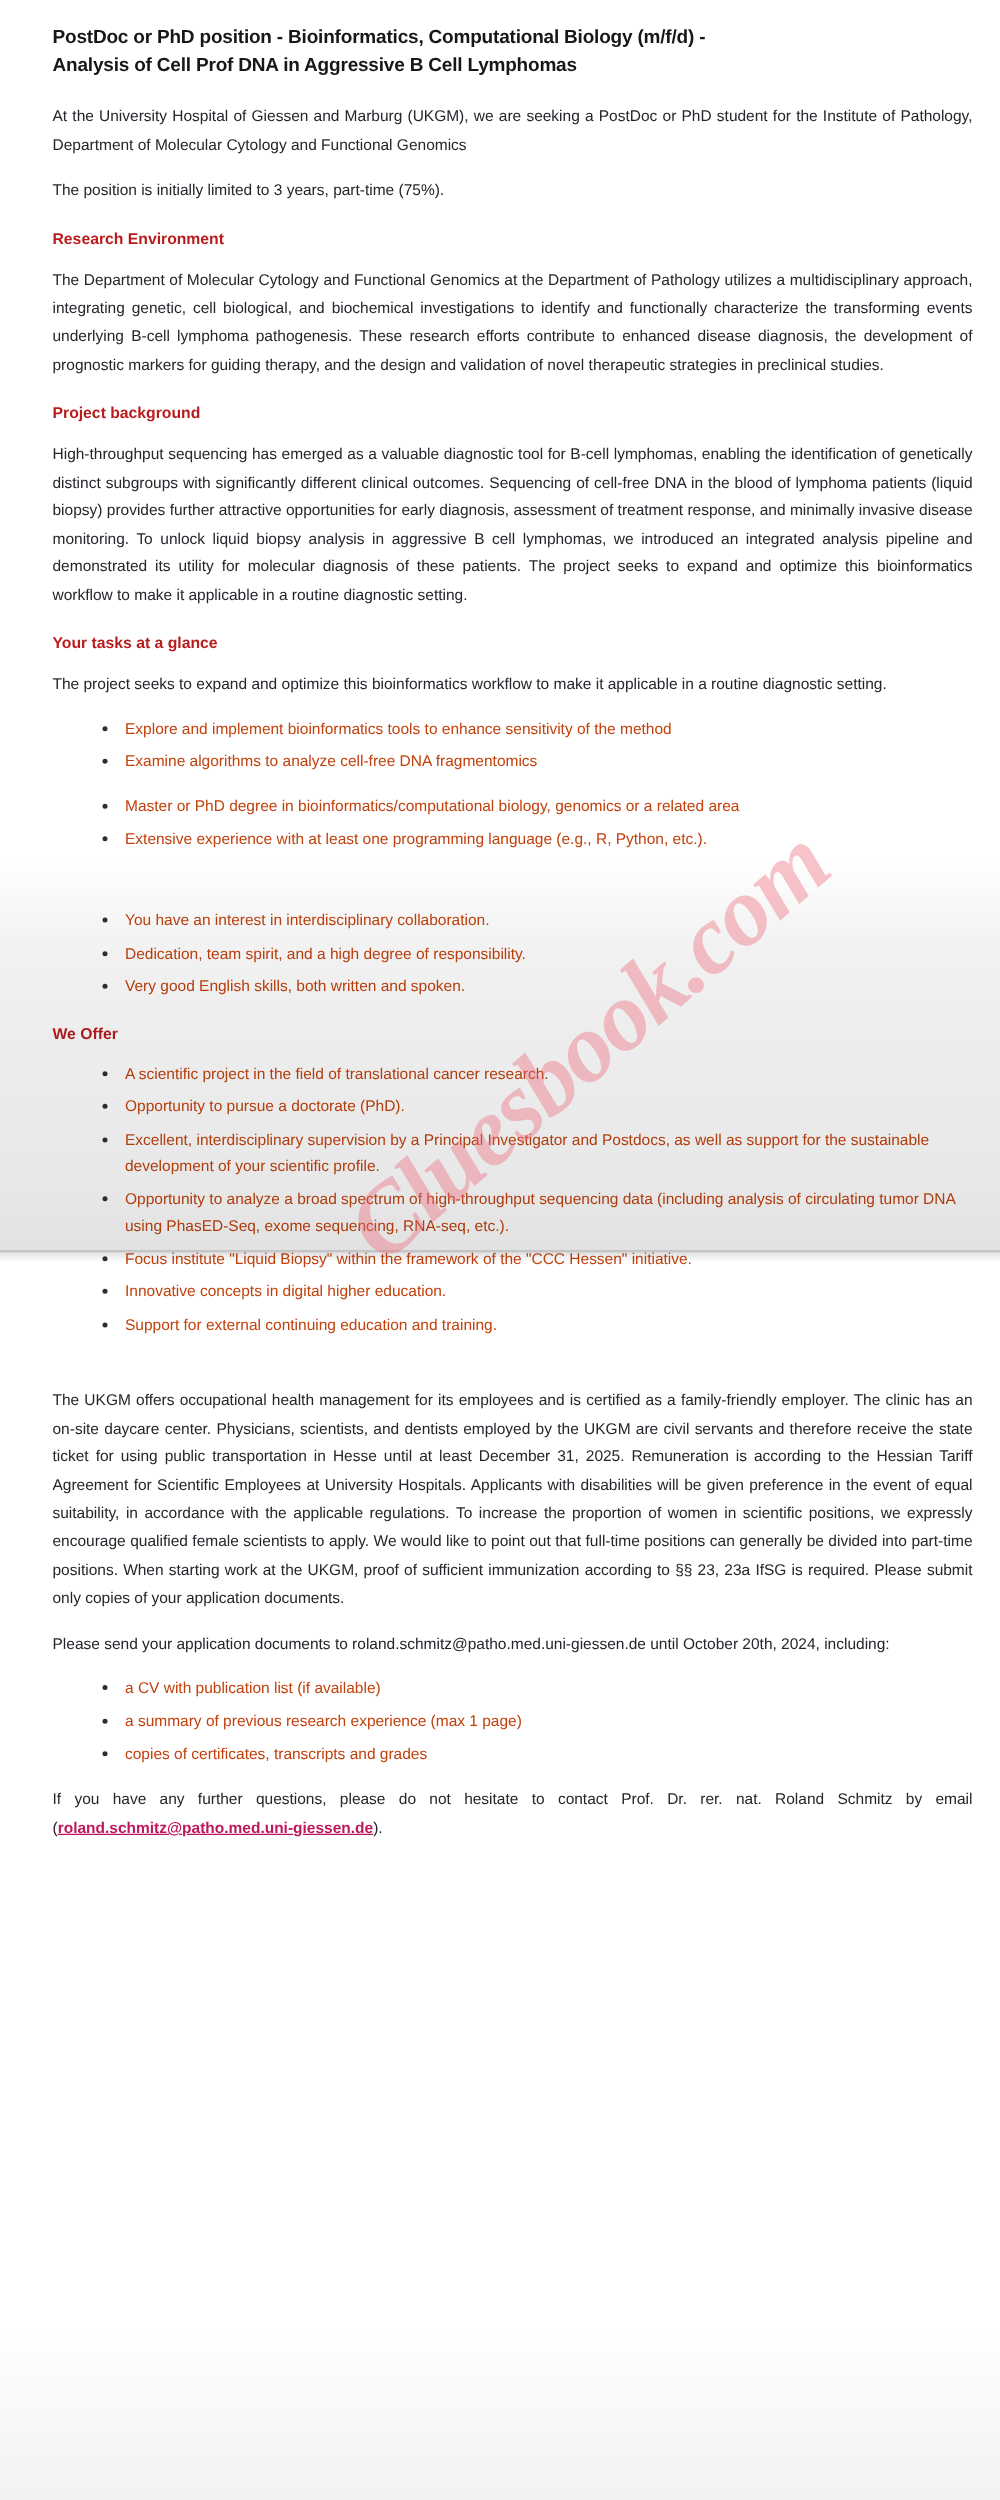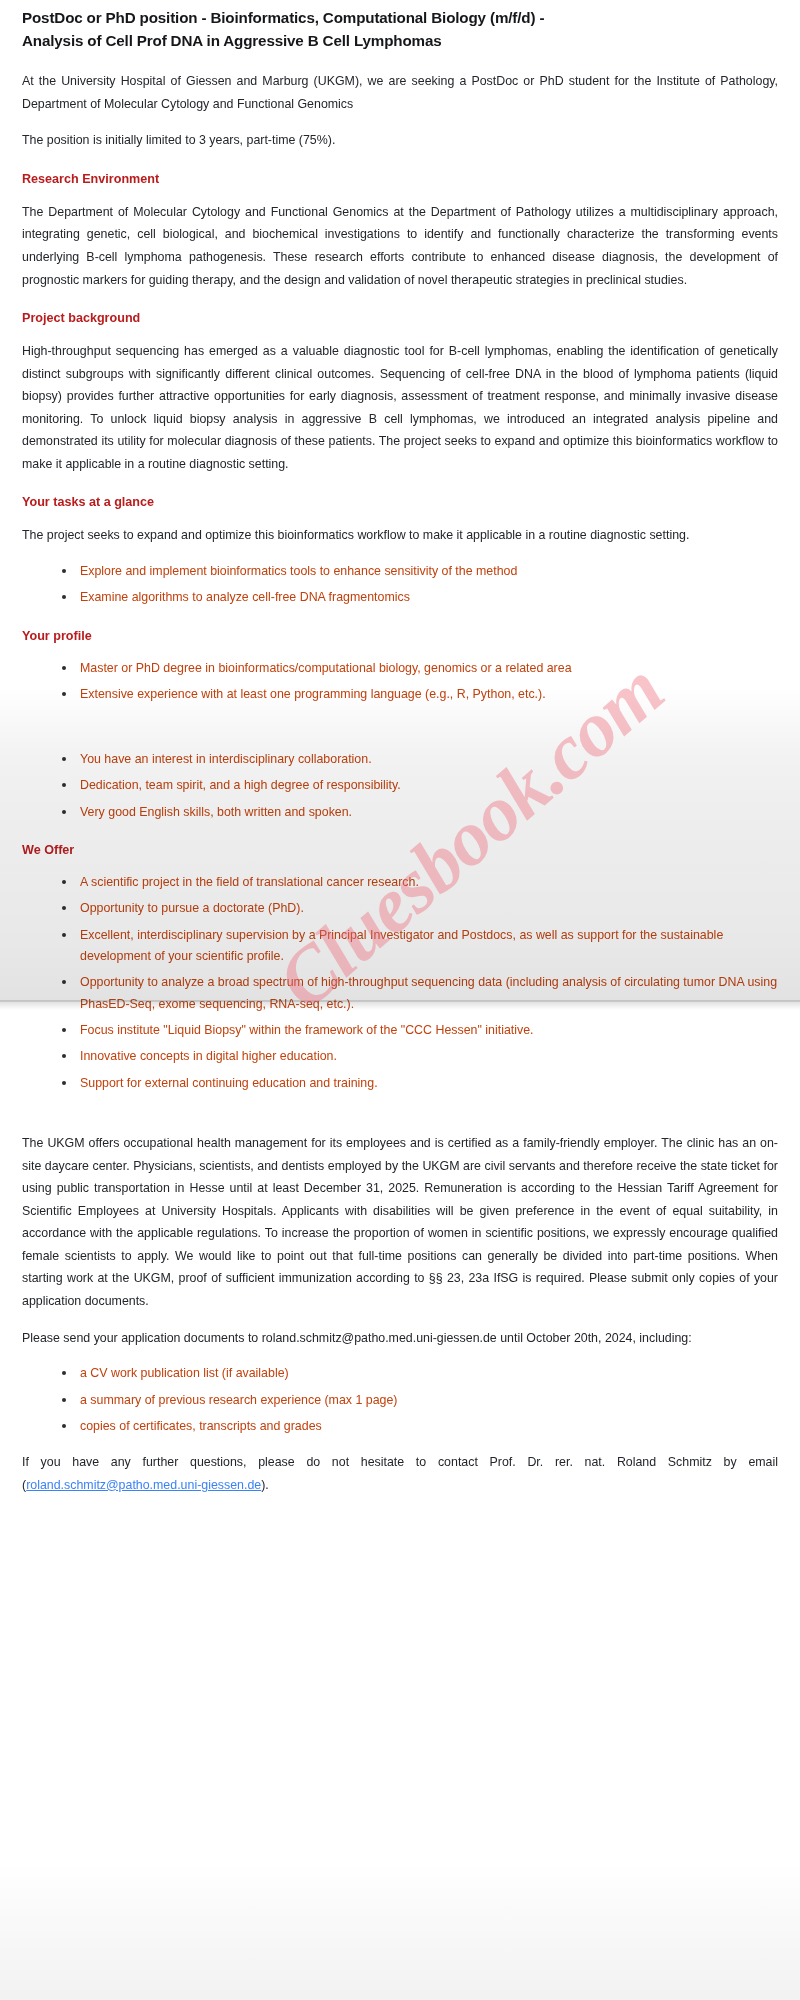--- a/index.html
+++ b/index.html
@@ -63,21 +63,22 @@
     font-style: italic;
     color: rgba(237, 104, 120, 0.40);
     letter-spacing: -1px;
     white-space: nowrap;
     line-height: 330px;
     text-align: center;
   }
   #content {
     position: relative;
     z-index: 2;
-    padding: 6px 22px 0 22px;
+    padding: 18px 22px 0 22px;
+    margin-left: 20px;
   }
   h1.doc-title {
     font-size: 15.2px;
     font-weight: bold;
     line-height: 1.52;
     margin: 0 0 18px 0;
     letter-spacing: -0.15px;
     color: #15171a;
   }
   h2.section-head {
@@ -113,22 +114,23 @@
     position: absolute;
     left: 0;
     top: 8px;
     width: 4px;
     height: 4px;
     border-radius: 50%;
     background: #2a2d32;
   }
   .gap-lg { height: 24px; }
   a.email-link {
-    color: #3b82f6;
+    color: #be185d;
     text-decoration: underline;
+    font-weight: bold;
   }
 </style>
 </head>
 <body>
 
 <div id="page">
 
   <div class="shade-band band-a"></div>
   <div class="shade-band band-b"></div>
   <div class="shade-band band-seam"></div>
@@ -153,21 +155,20 @@
     <h2 class="section-head">Project background</h2>
     <p class="para">High-throughput sequencing has emerged as a valuable diagnostic tool for B-cell lymphomas, enabling the identification of genetically distinct subgroups with significantly different clinical outcomes. Sequencing of cell-free DNA in the blood of lymphoma patients (liquid biopsy) provides further attractive opportunities for early diagnosis, assessment of treatment response, and minimally invasive disease monitoring. To unlock liquid biopsy analysis in aggressive B cell lymphomas, we introduced an integrated analysis pipeline and demonstrated its utility for molecular diagnosis of these patients. The project seeks to expand and optimize this bioinformatics workflow to make it applicable in a routine diagnostic setting.</p>
 
     <h2 class="section-head">Your tasks at a glance</h2>
     <p class="para">The project seeks to expand and optimize this bioinformatics workflow to make it applicable in a routine diagnostic setting.</p>
     <ul class="bullets">
       <li>Explore and implement bioinformatics tools to enhance sensitivity of the method</li>
       <li>Examine algorithms to analyze cell-free DNA fragmentomics</li>
     </ul>
 
-    <h2 class="section-head">Your profile</h2>
     <ul class="bullets">
       <li>Master or PhD degree in bioinformatics/computational biology, genomics or a related area</li>
       <li>Extensive experience with at least one programming language (e.g., R, Python, etc.).</li>
     </ul>
 
     <div class="gap-lg"></div>
 
     <ul class="bullets">
       <li>You have an interest in interdisciplinary collaboration.</li>
       <li>Dedication, team spirit, and a high degree of responsibility.</li>
@@ -184,21 +185,21 @@
       <li>Innovative concepts in digital higher education.</li>
       <li>Support for external continuing education and training.</li>
     </ul>
 
     <div class="gap-lg"></div>
 
     <p class="para">The UKGM offers occupational health management for its employees and is certified as a family-friendly employer. The clinic has an on-site daycare center. Physicians, scientists, and dentists employed by the UKGM are civil servants and therefore receive the state ticket for using public transportation in Hesse until at least December 31, 2025. Remuneration is according to the Hessian Tariff Agreement for Scientific Employees at University Hospitals. Applicants with disabilities will be given preference in the event of equal suitability, in accordance with the applicable regulations. To increase the proportion of women in scientific positions, we expressly encourage qualified female scientists to apply. We would like to point out that full-time positions can generally be divided into part-time positions. When starting work at the UKGM, proof of sufficient immunization according to §§ 23, 23a IfSG is required. Please submit only copies of your application documents.</p>
 
     <p class="para">Please send your application documents to roland.schmitz@patho.med.uni-giessen.de until October 20th, 2024, including:</p>
     <ul class="bullets">
-      <li>a CV work publication list (if available)</li>
+      <li>a CV with publication list (if available)</li>
       <li>a summary of previous research experience (max 1 page)</li>
       <li>copies of certificates, transcripts and grades</li>
     </ul>
 
     <p class="para last"><span>If you have any further questions, please do not hesitate to contact Prof. Dr. rer. nat. Roland Schmitz by email (</span><a class="email-link" href="#">roland.schmitz@patho.med.uni-giessen.de</a><span>).</span></p>
 
   </div>
 </div>
 
 </body></html>

